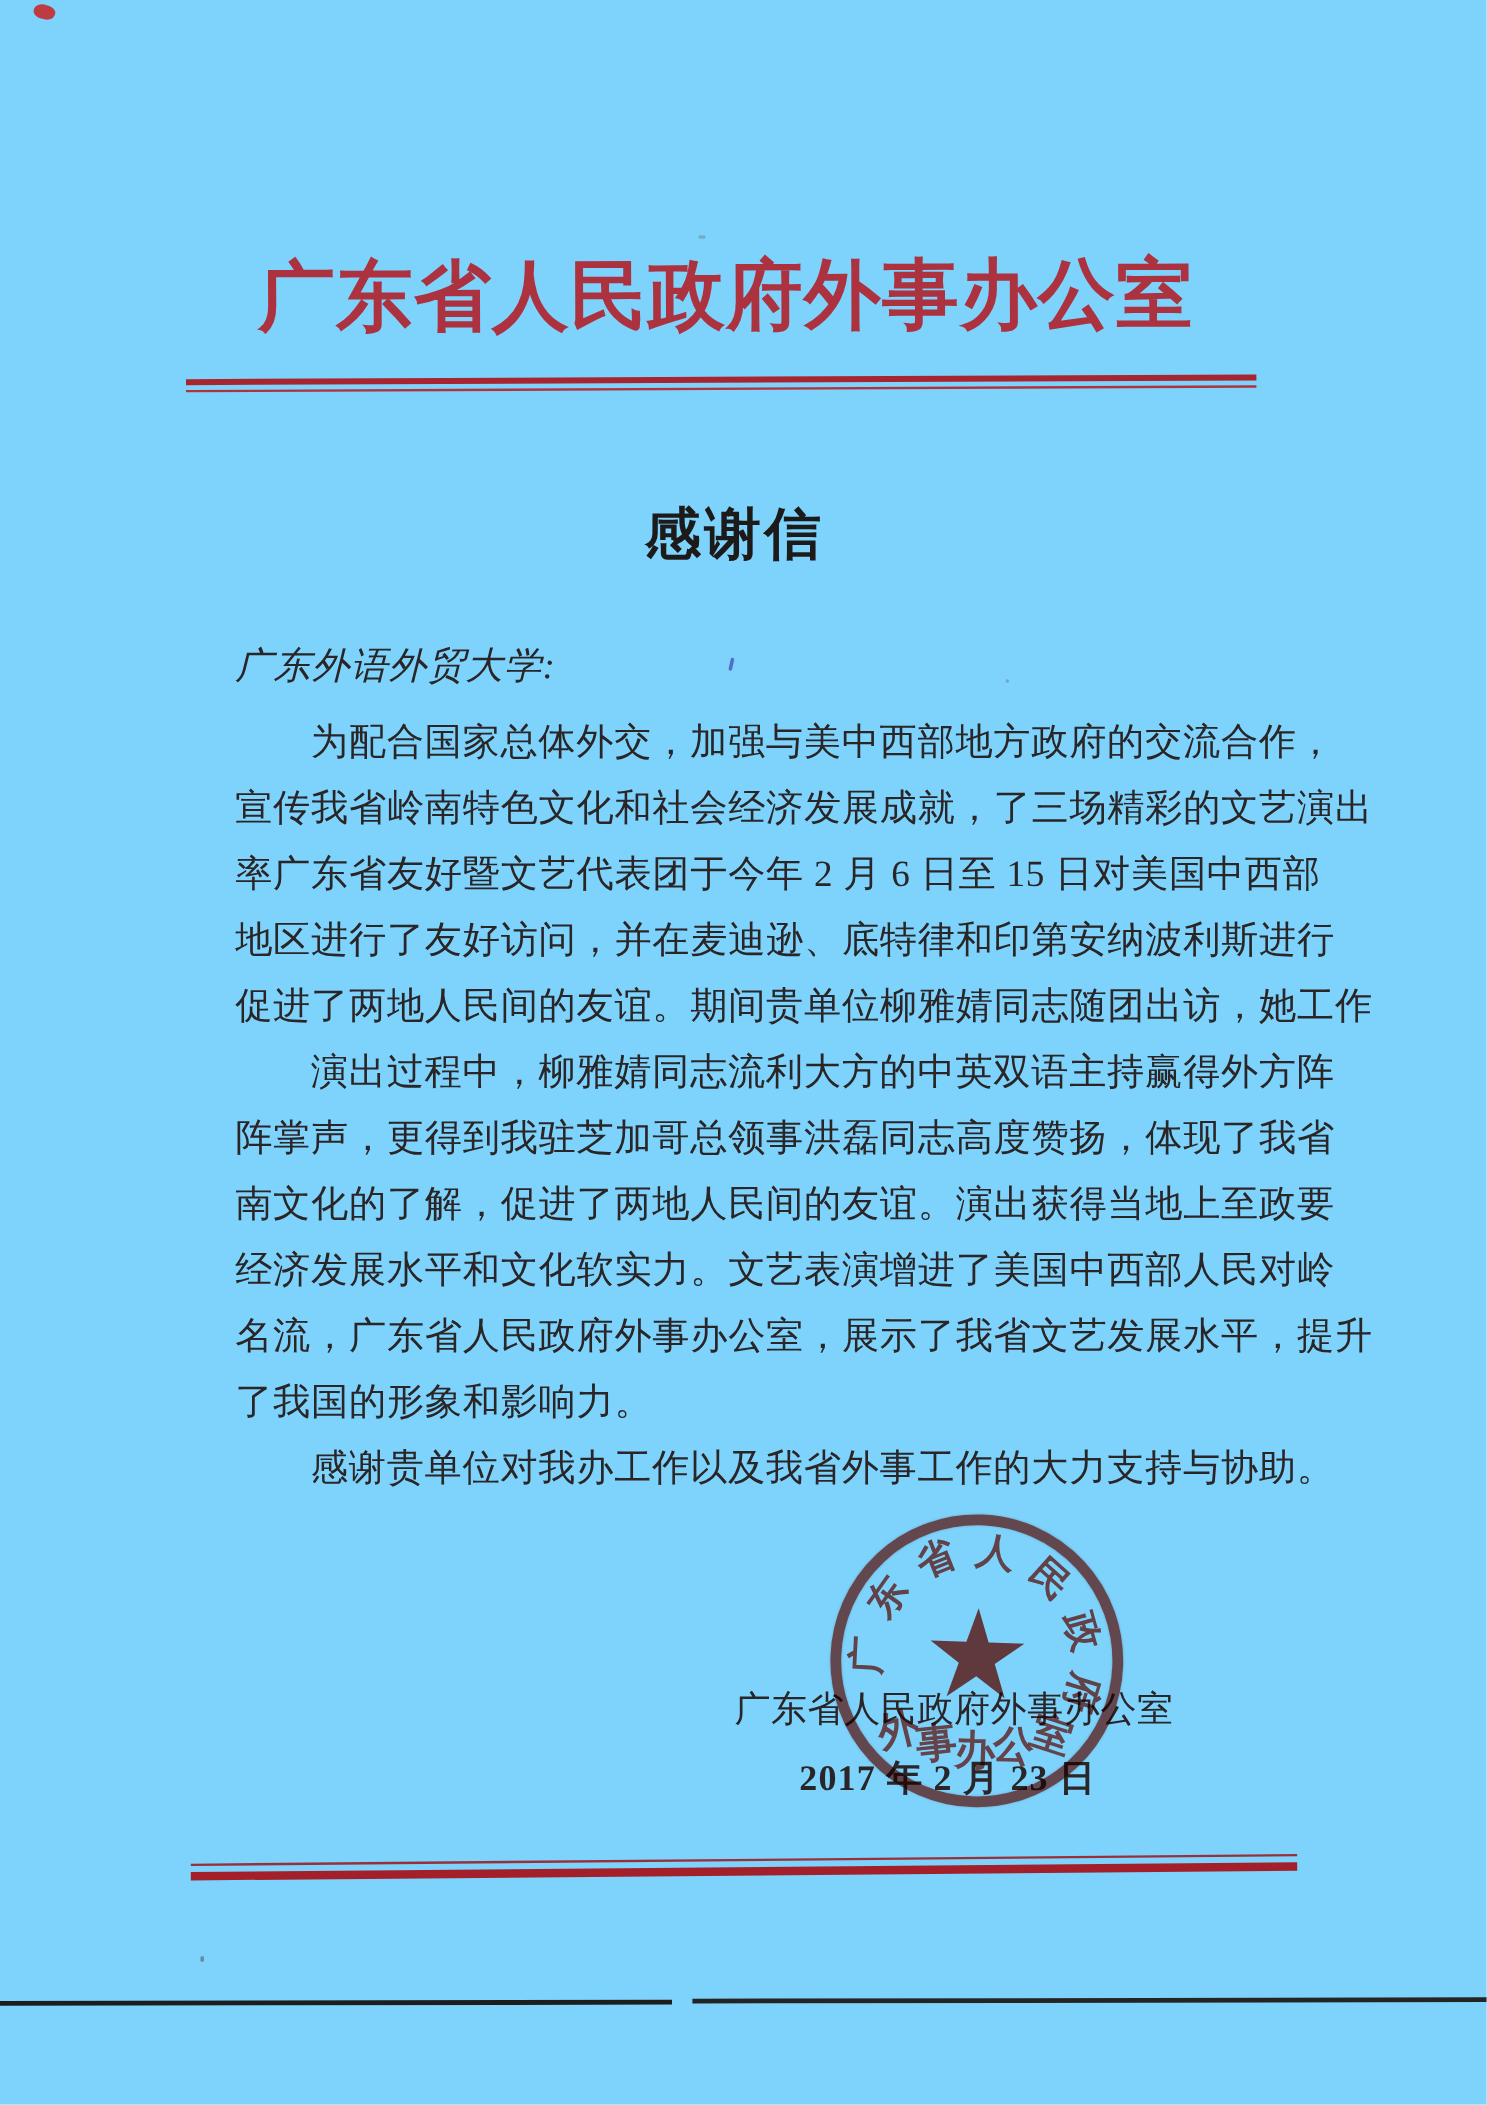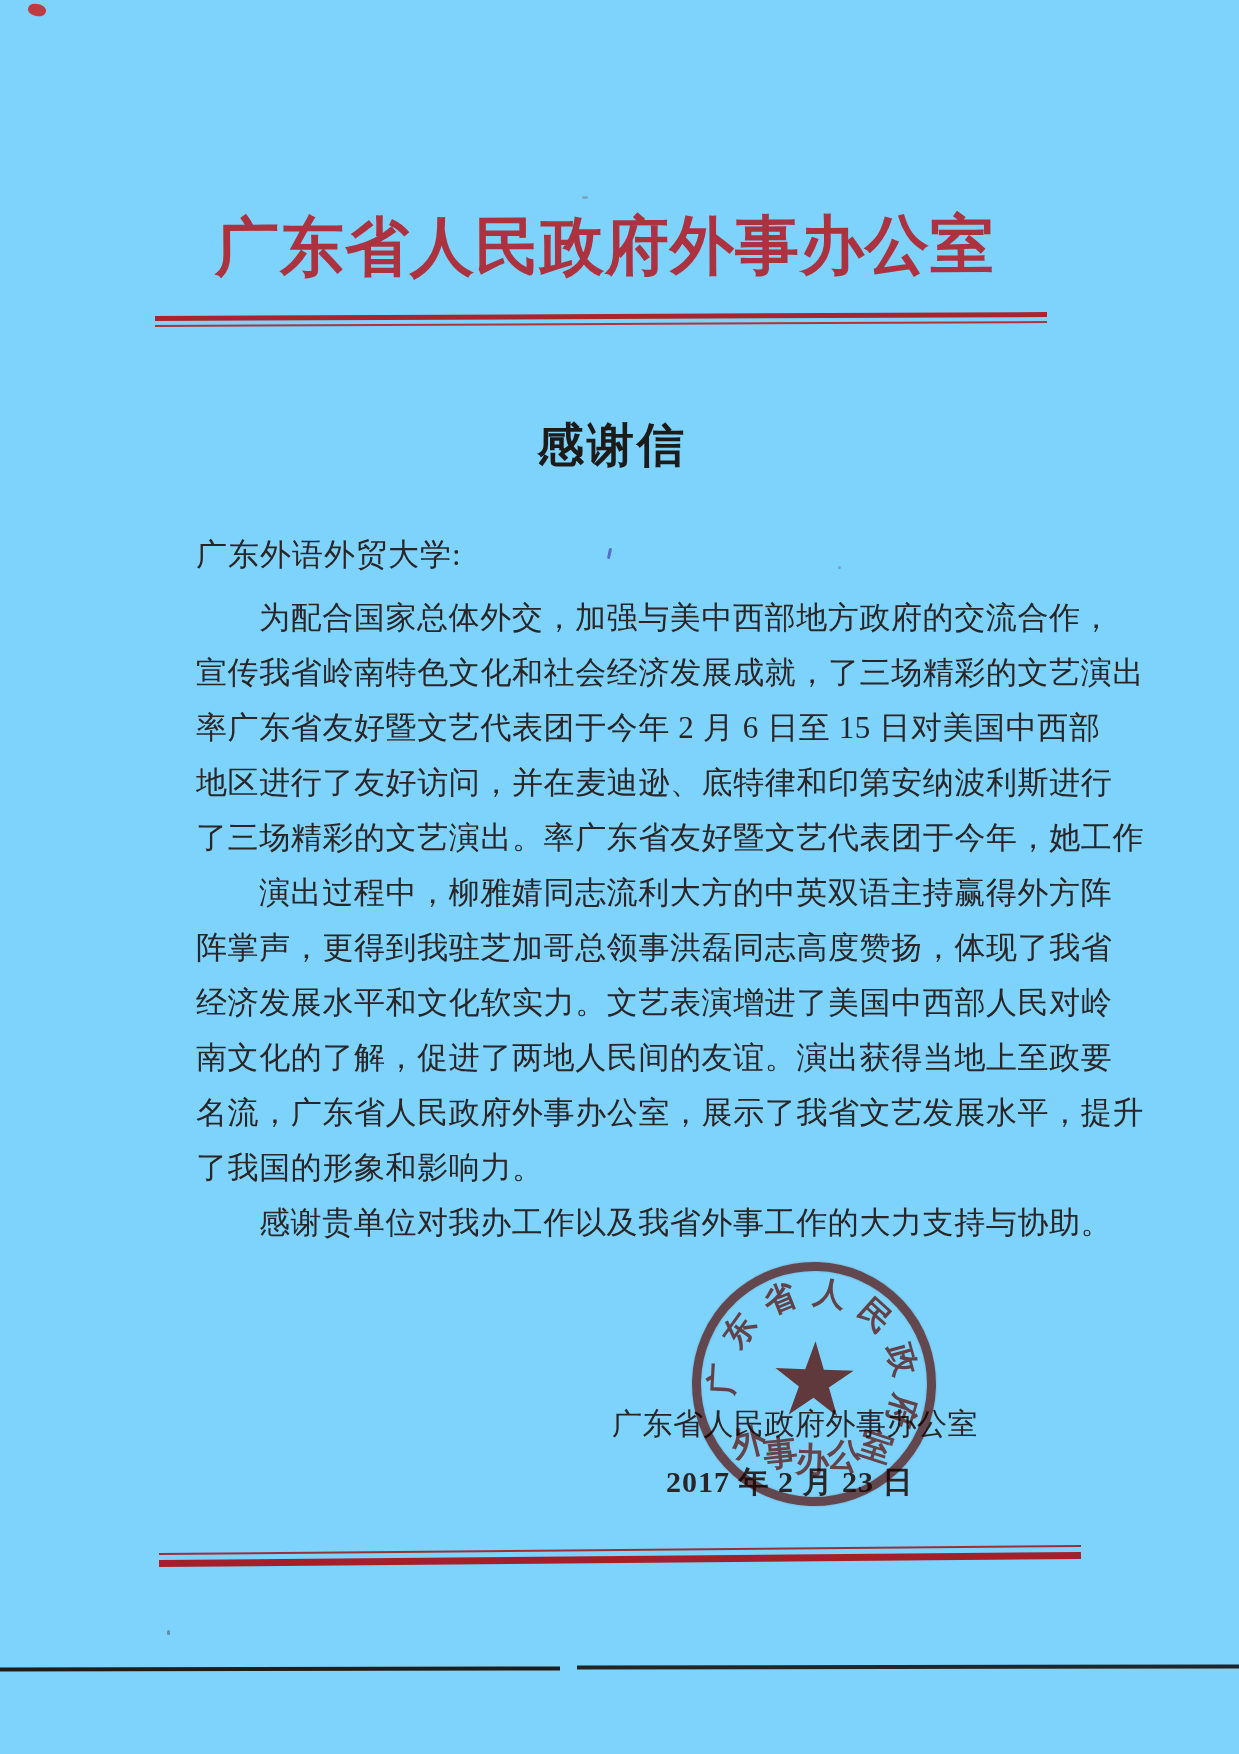--- a/index.html
+++ b/index.html
@@ -41,21 +41,21 @@
     font-size: 47px;
     font-weight: 700;
     letter-spacing: 3px;
     color: #1d1a1a;
   }
 
   
   .salutation {
     position: absolute; top: 534px; left: 196px;
     font-size: 31px; letter-spacing: 1px;
-    color: #2a2526; white-space: nowrap;
+    color: #2a2526; white-space: nowrap; font-style: italic;
   }
   .body-block {
     position: absolute; top: 590px; left: 196px; width: 880px;
   }
   .body-line {
     line-height: 55px;
     height: 55px;
     font-size: 31px;
     letter-spacing: 0.6px;
     white-space: nowrap;
@@ -183,25 +183,25 @@
 
   <div class="salutation">广东外语外贸大学:</div>
   <div class="speck-ink-comma"></div>
   <div class="speck-ink-dot"></div>
 
   <div class="body-block">
     <div class="body-line indent">为配合国家总体外交，加强与美中西部地方政府的交流合作，</div>
     <div class="body-line">宣传我省岭南特色文化和社会经济发展成就，了三场精彩的文艺演出</div>
     <div class="body-line">率广东省友好暨文艺代表团于今年 2 月 6 日至 15 日对美国中西部</div>
     <div class="body-line">地区进行了友好访问，并在麦迪逊、底特律和印第安纳波利斯进行</div>
-    <div class="body-line">了三场精彩的文艺演出。率广东省友好暨文艺代表团于今年，她工作</div>
+    <div class="body-line">促进了两地人民间的友谊。期间贵单位柳雅婧同志随团出访，她工作</div>
     <div class="body-line indent">演出过程中，柳雅婧同志流利大方的中英双语主持赢得外方阵</div>
     <div class="body-line">阵掌声，更得到我驻芝加哥总领事洪磊同志高度赞扬，体现了我省</div>
+    <div class="body-line">南文化的了解，促进了两地人民间的友谊。演出获得当地上至政要</div>
     <div class="body-line">经济发展水平和文化软实力。文艺表演增进了美国中西部人民对岭</div>
-    <div class="body-line">南文化的了解，促进了两地人民间的友谊。演出获得当地上至政要</div>
     <div class="body-line">名流，广东省人民政府外事办公室，展示了我省文艺发展水平，提升</div>
     <div class="body-line">了我国的形象和影响力。</div>
     <div class="body-line indent">感谢贵单位对我办工作以及我省外事工作的大力支持与协助。</div>
   </div>
 
   <div class="signature">广东省人民政府外事办公室</div>
   <div class="date-line">2017 年 2 月 23 日</div>
 
   <div class="seal">
     <div class="seal-ring"></div>

